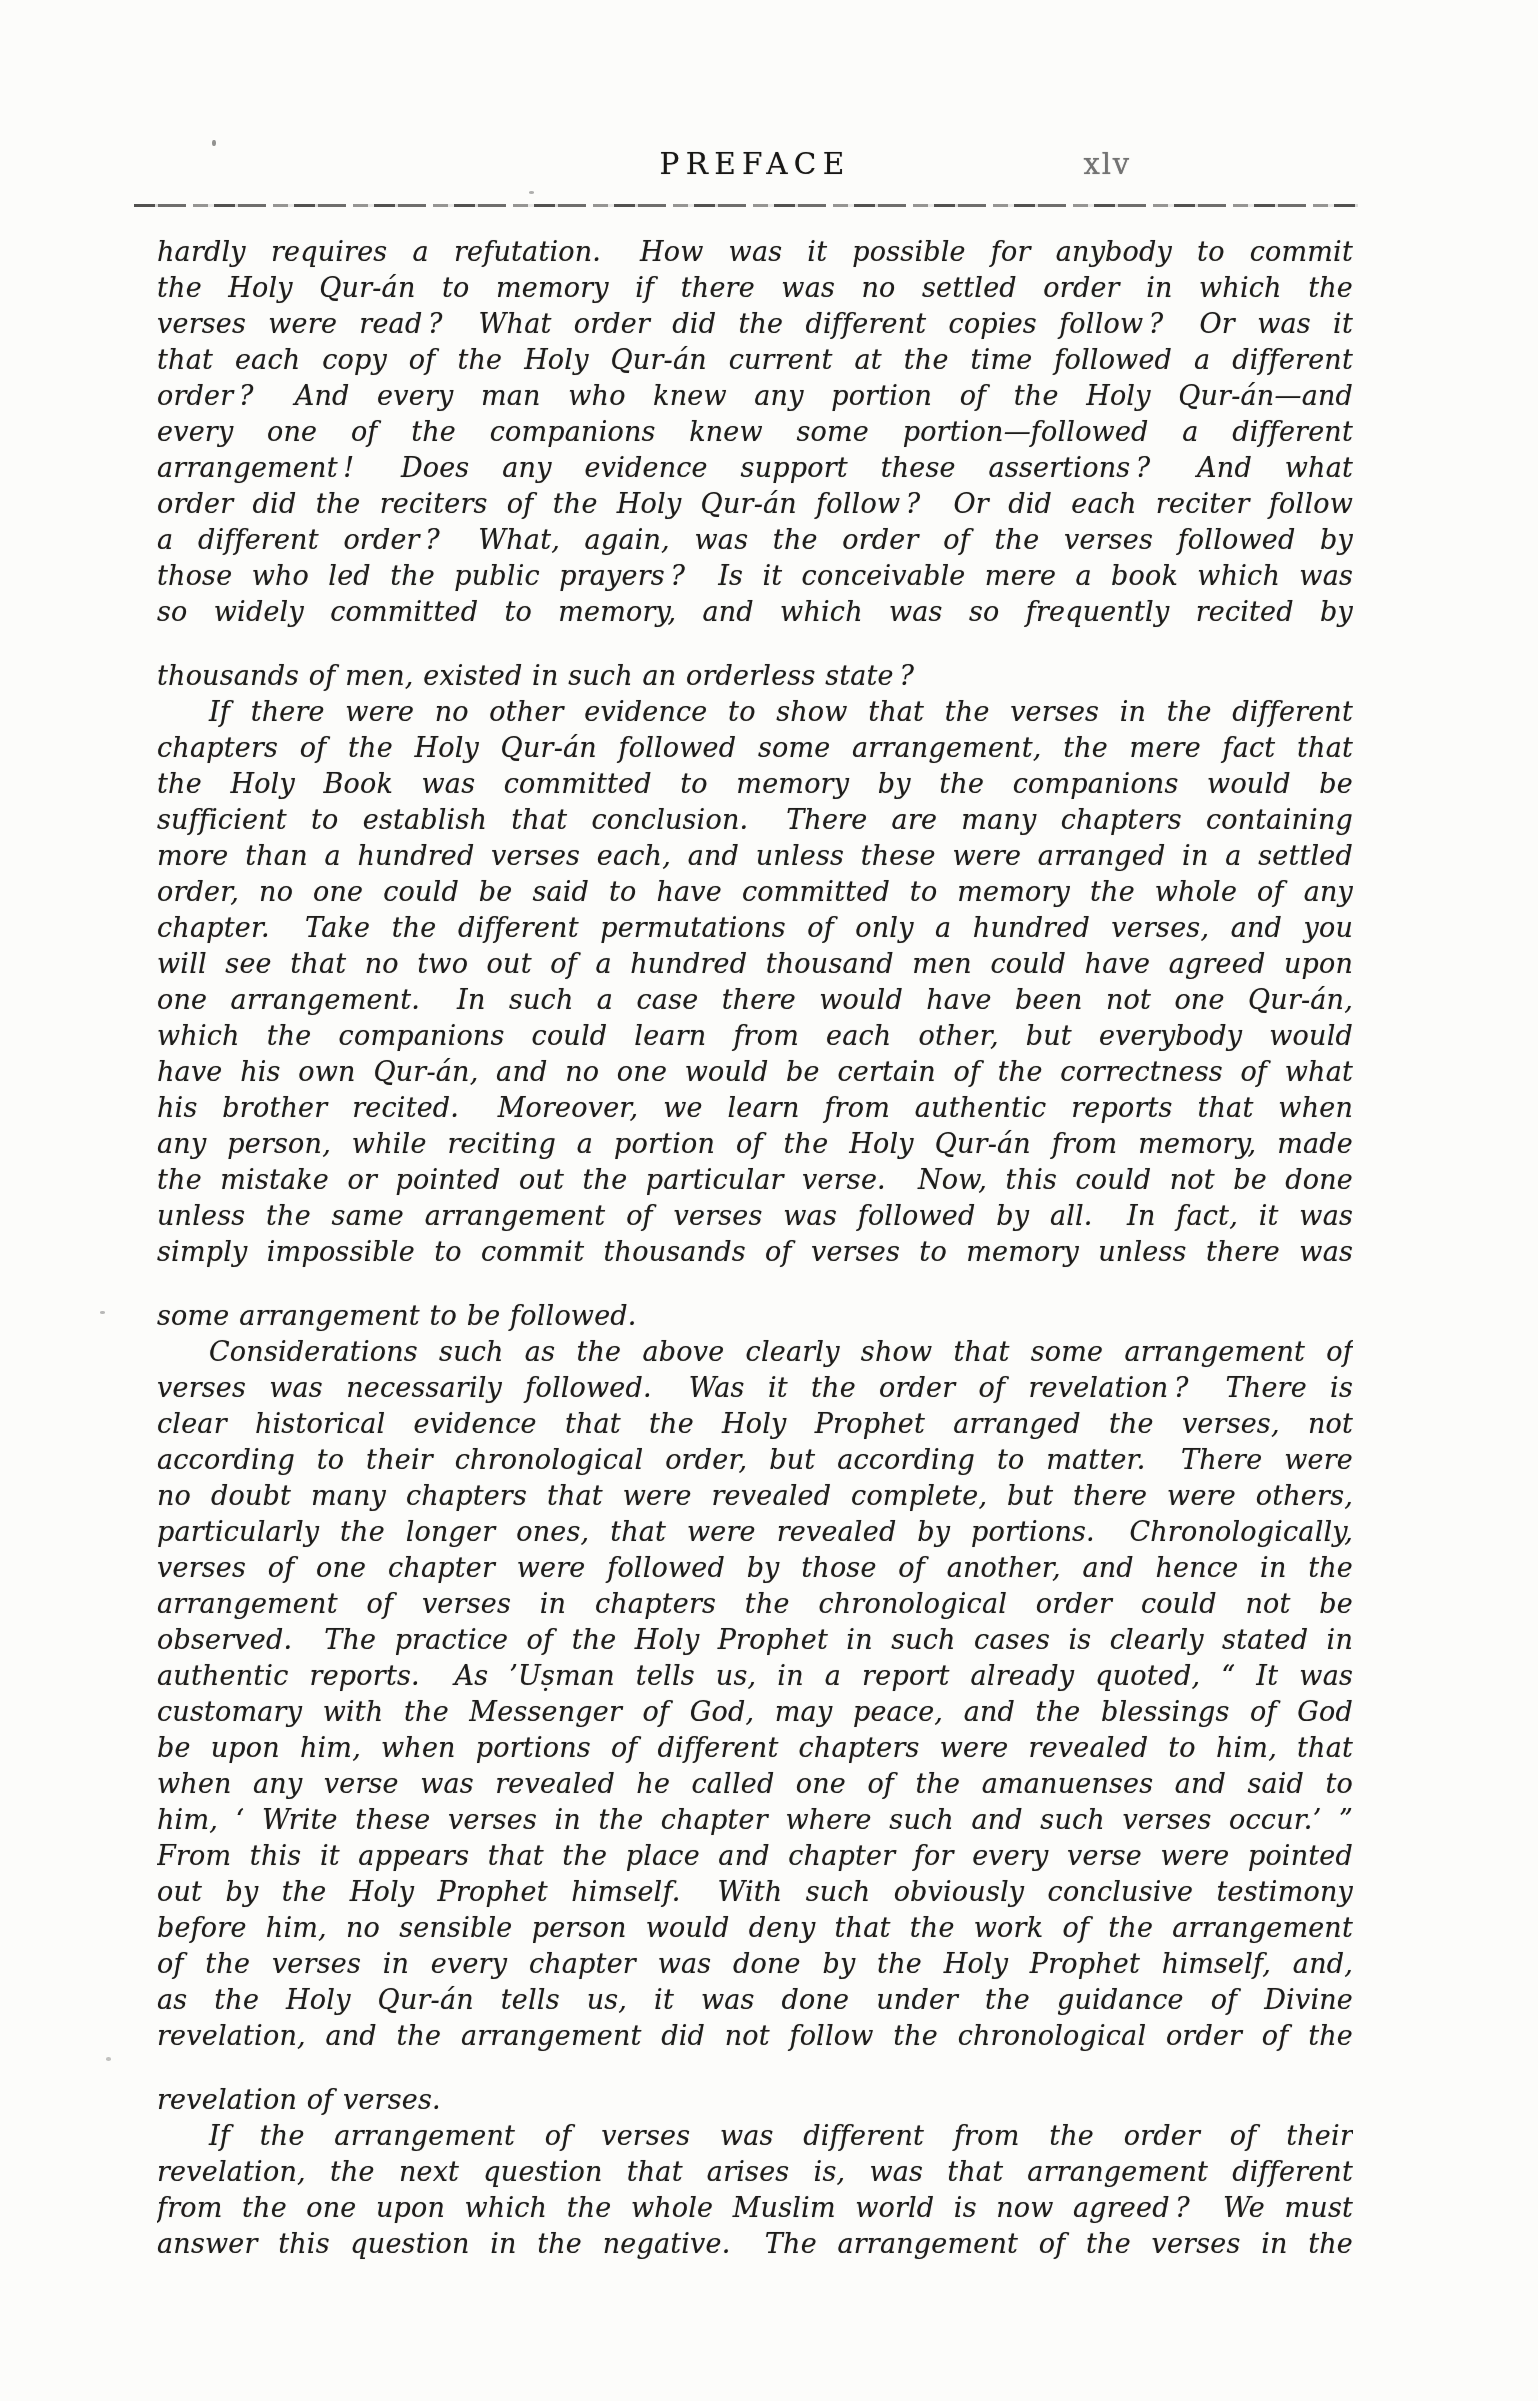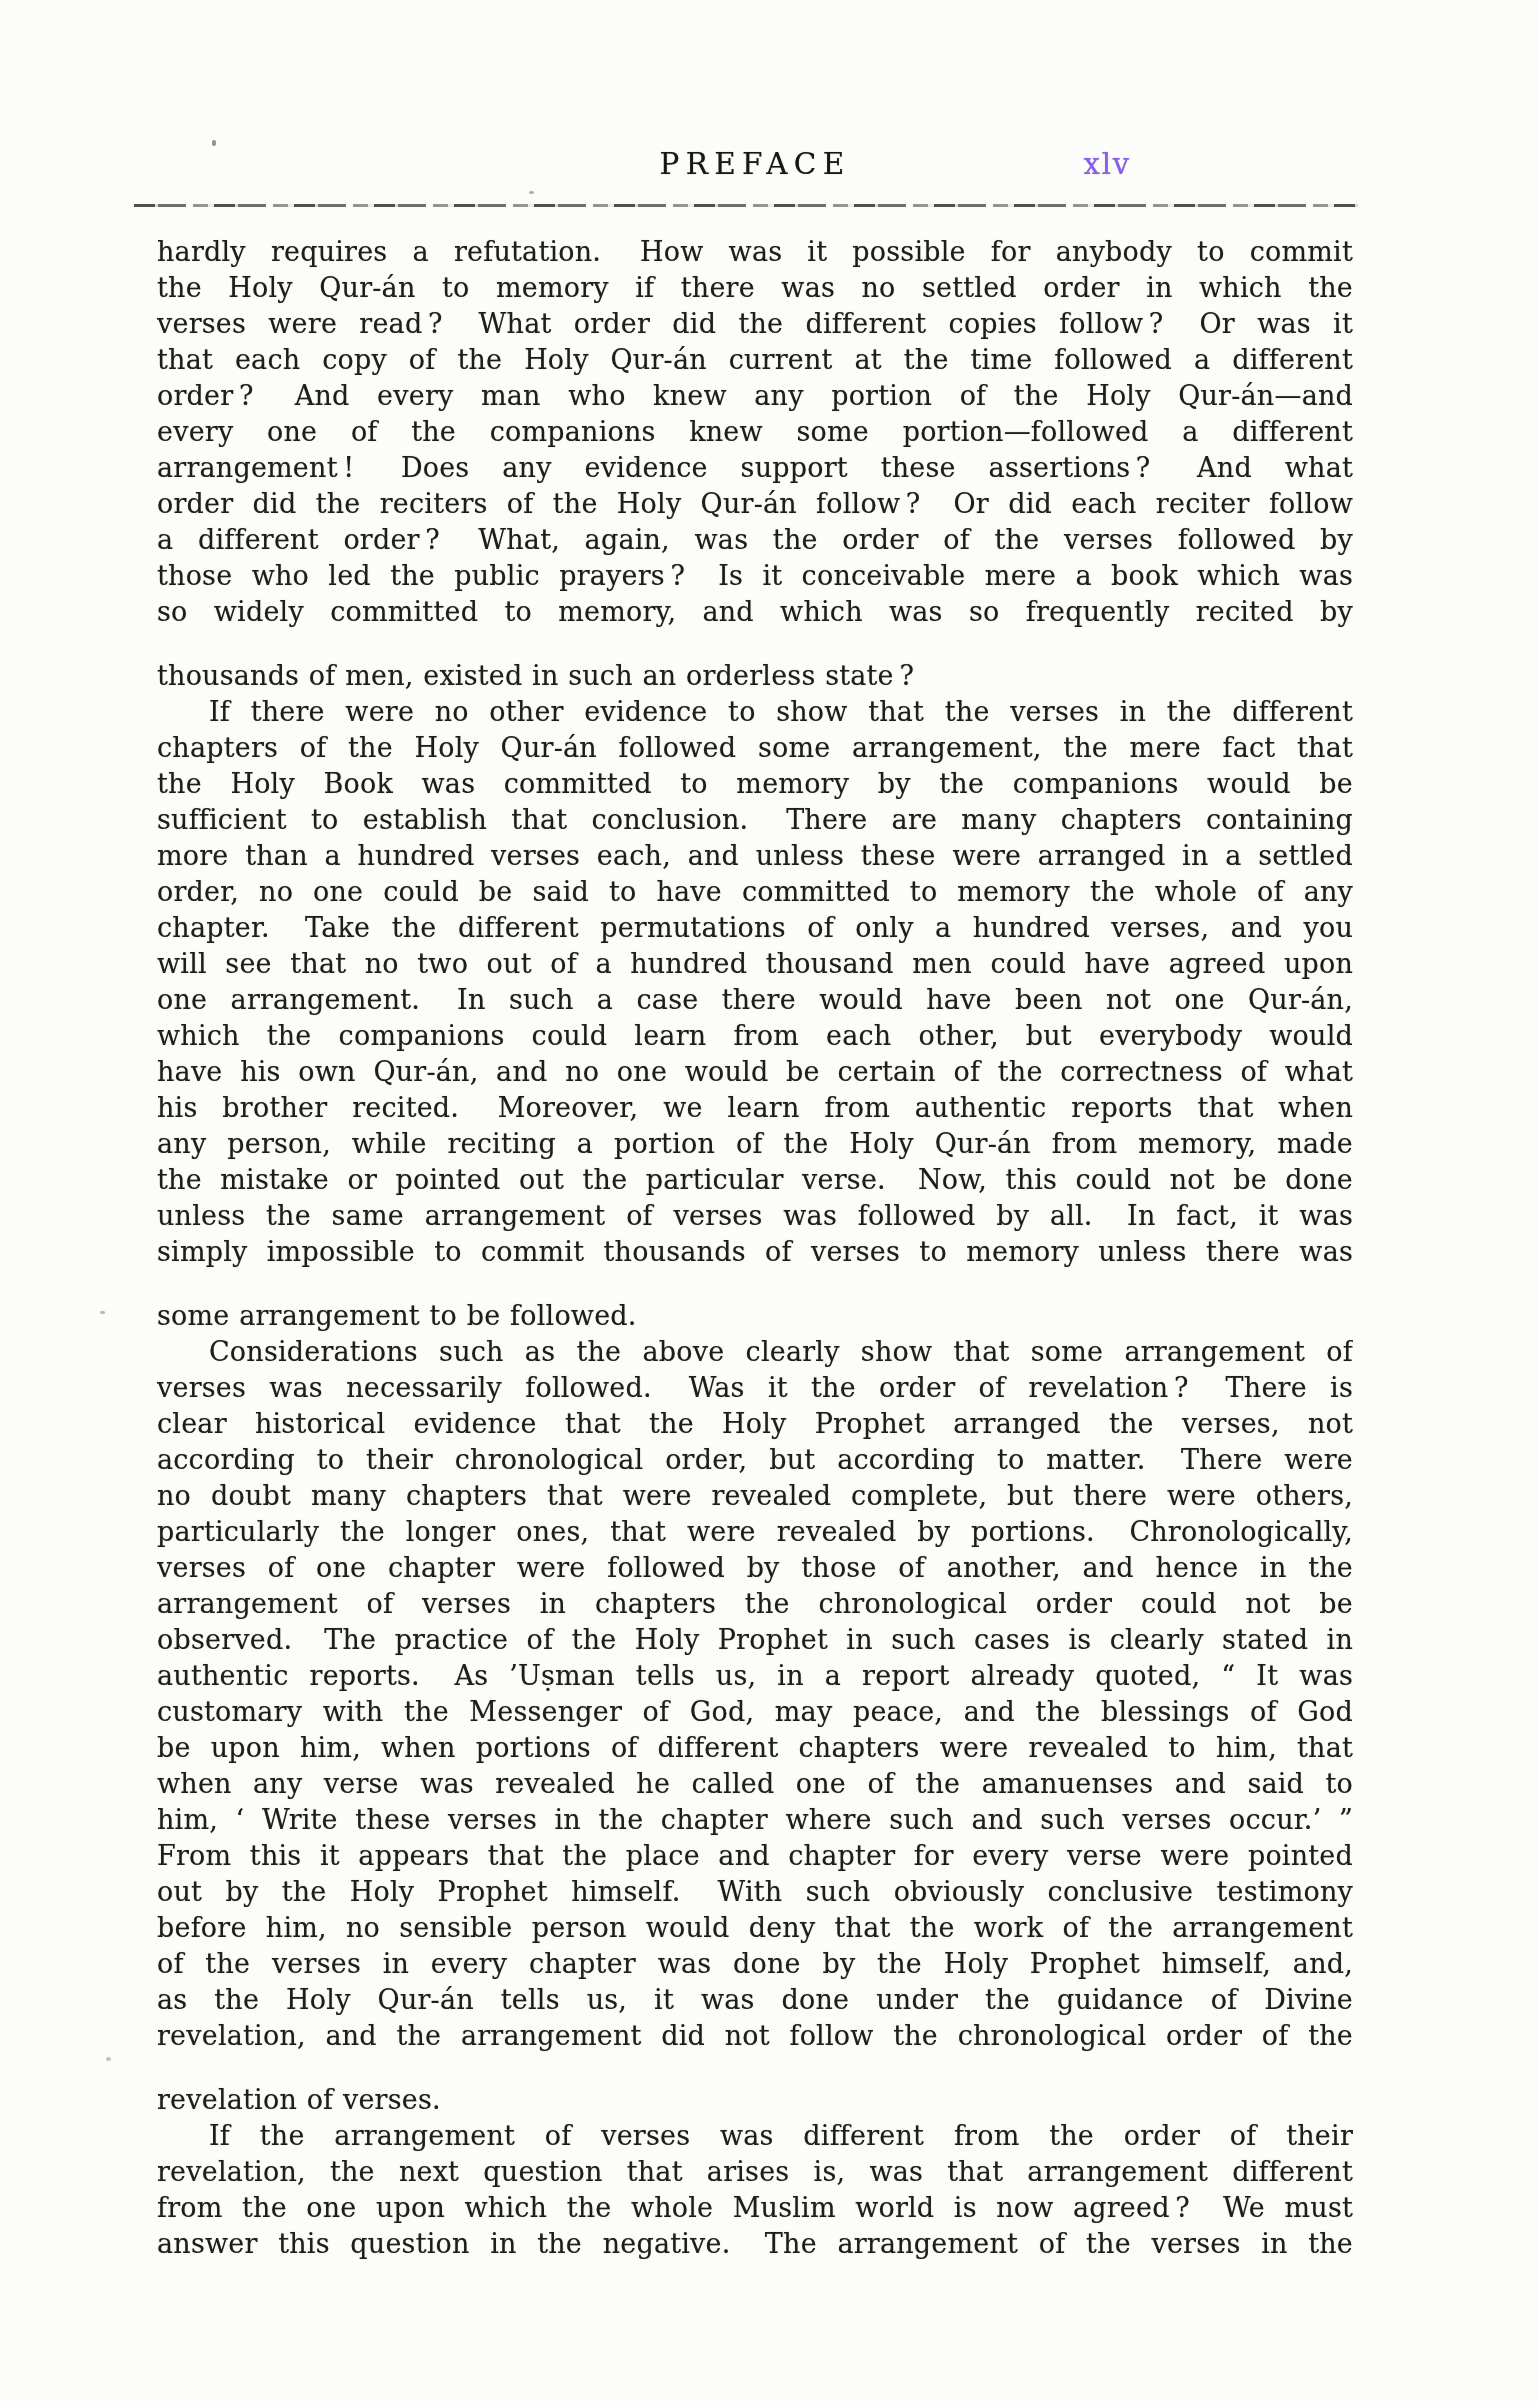--- a/index.html
+++ b/index.html
@@ -32,21 +32,21 @@
     color: #181715;
     text-shadow: 0 0 0.9px rgba(25,25,25,.55);
   }
   .folio {
     position: absolute;
     top: 148px;
     right: 186px;
     font-size: 29px;
     letter-spacing: 1.8px;
     line-height: 32px;
-    color: #8b5cf6;
+    color: #737373;
     text-shadow: 0 0 0.9px rgba(25,25,25,.55);
   }
   .header-rule {
     position: absolute;
     top: 204px;
     left: 134px;
     width: 1224px;
     height: 2.7px;
     opacity: .85;
     background:
@@ -57,20 +57,21 @@
         rgba(30,29,27,0) 52px, rgba(30,29,27,0) 59px,
         rgba(30,29,27,.55) 59px, rgba(30,29,27,.55) 74px,
         rgba(30,29,27,.1) 74px, rgba(30,29,27,.1) 80px);
   }
   .text-block {
     position: absolute;
     top: 234px;
     left: 157px;
     width: 1196px;
     overflow: hidden;
+    font-style: italic;
   }
   .line {
     font-size: 27px;
     line-height: 36px;
     height: 36px;
     text-align: justify;
     text-align-last: justify;
     white-space: nowrap;
     letter-spacing: 0.2px;
     word-spacing: 0.9px;

